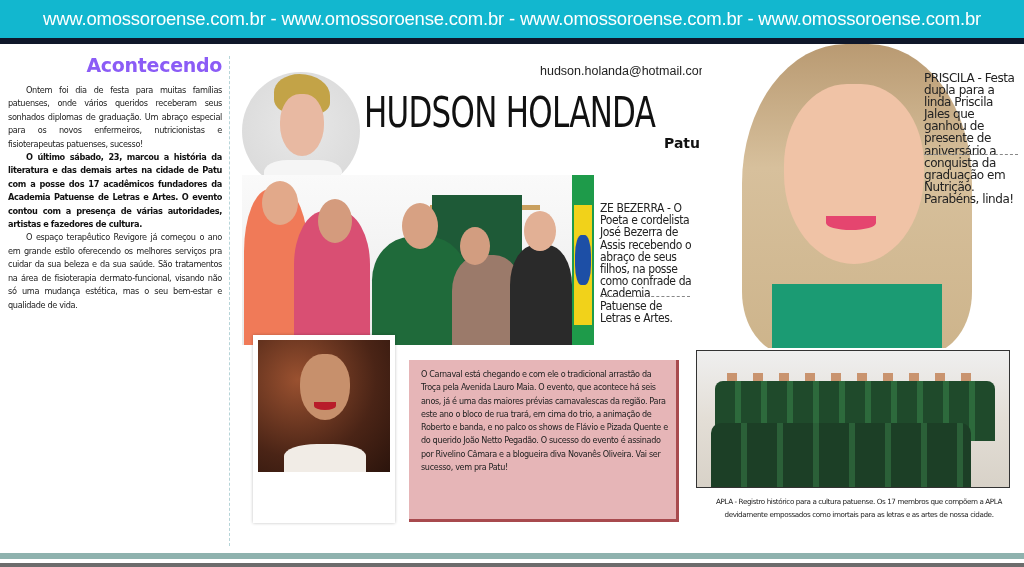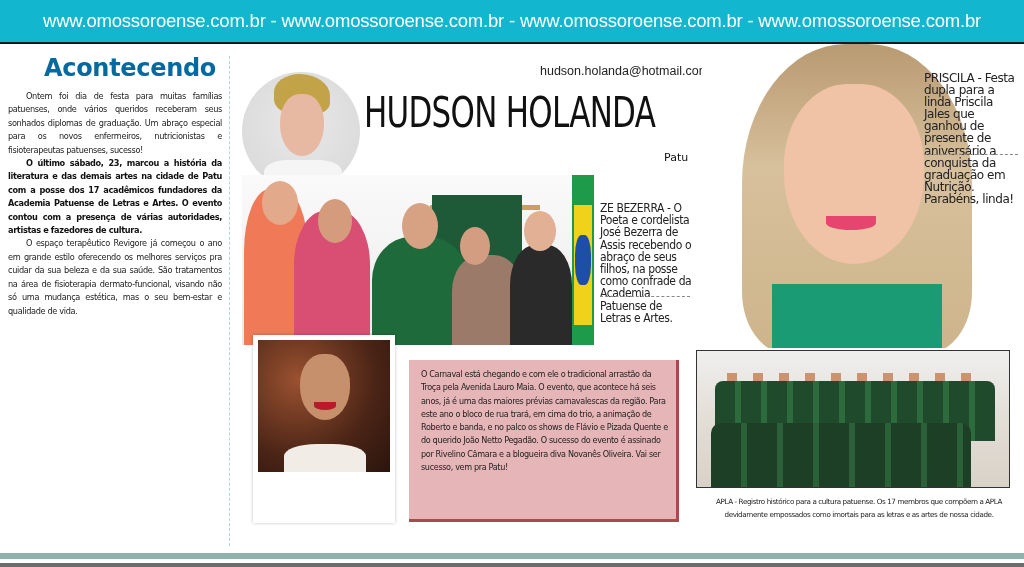--- a/index.html
+++ b/index.html
@@ -2,35 +2,35 @@
 <html><head>
 <meta charset="utf-8">
 <style>
   * { box-sizing: border-box; margin: 0; padding: 0; }
   html, body { width: 1024px; height: 567px; overflow: hidden; background: #ffffff; }
   body { position: relative; font-family: "DejaVu Sans", sans-serif; color: #1a1a1a; }
 
   .banner {
     position: absolute; left: 0; top: 0; width: 1024px; height: 44px;
     background: #12b7cf;
-    border-bottom: 2px solid #0f172a;
+    border-bottom: 6px solid #0f172a;
     display: flex; align-items: center; justify-content: center;
   }
   .banner-text {
     color: #ffffff; font-family: "Liberation Sans", sans-serif;
     font-size: 18.5px; letter-spacing: -0.2px; white-space: nowrap;
   }
 
   
   .left-col {
     position: absolute; left: 8px; top: 54px; width: 214px; height: 470px;
   }
   .left-title {
-    text-align: center; color: #0369a1; font-family: "DejaVu Sans", sans-serif;
-    font-weight: bold; font-size: 24px; margin-left: 30px; margin-bottom: 8px; letter-spacing: -0.3px;
+    text-align: right; color: #8b5cf6; font-family: "DejaVu Sans", sans-serif;
+    font-weight: bold; font-size: 19px; margin-left: 30px; margin-bottom: 8px; letter-spacing: -0.3px;
   }
   .para {
     font-family: "DejaVu Sans", sans-serif; font-size: 8.2px; line-height: 13.4px;
     text-align: justify; text-indent: 18px; color: #222;
     letter-spacing: -0.35px;
   }
   .para.bold { font-weight: bold; color: #111; }
 
   .col-divider {
     position: absolute; left: 229px; top: 56px; width: 0; height: 490px;
@@ -51,22 +51,22 @@
     position: absolute; left: 540px; top: 64px; font-family: "Liberation Sans", sans-serif;
     font-size: 12.5px; color: #222;
   }
   .columnist-name {
     position: absolute; left: 364px; top: 86px; width: 340px;
     font-family: "DejaVu Sans", sans-serif; font-size: 43px; font-weight: normal;
     color: #111; letter-spacing: -1px; transform: scaleX(0.72); transform-origin: left top;
     white-space: nowrap; line-height: 52px;
   }
   .columnist-city {
-    position: absolute; left: 664px; top: 151px; font-family: "DejaVu Sans", sans-serif;
-    font-weight: normal; font-size: 11px; color: #111;
+    position: absolute; left: 664px; top: 135px; font-family: "DejaVu Sans", sans-serif;
+    font-weight: bold; font-size: 14px; color: #111;
   }
 
   
   .group-photo {
     position: absolute; left: 242px; top: 175px; width: 352px; height: 170px;
     background: linear-gradient(180deg, #fafafa 0%, #f1f1f1 60%, #e9e9e9 100%);
     overflow: hidden;
   }
   .gp { position: absolute; }
   .flag-green { position: absolute; right: 0; top: 0; width: 22px; height: 170px; background: #1e9b4a; }

